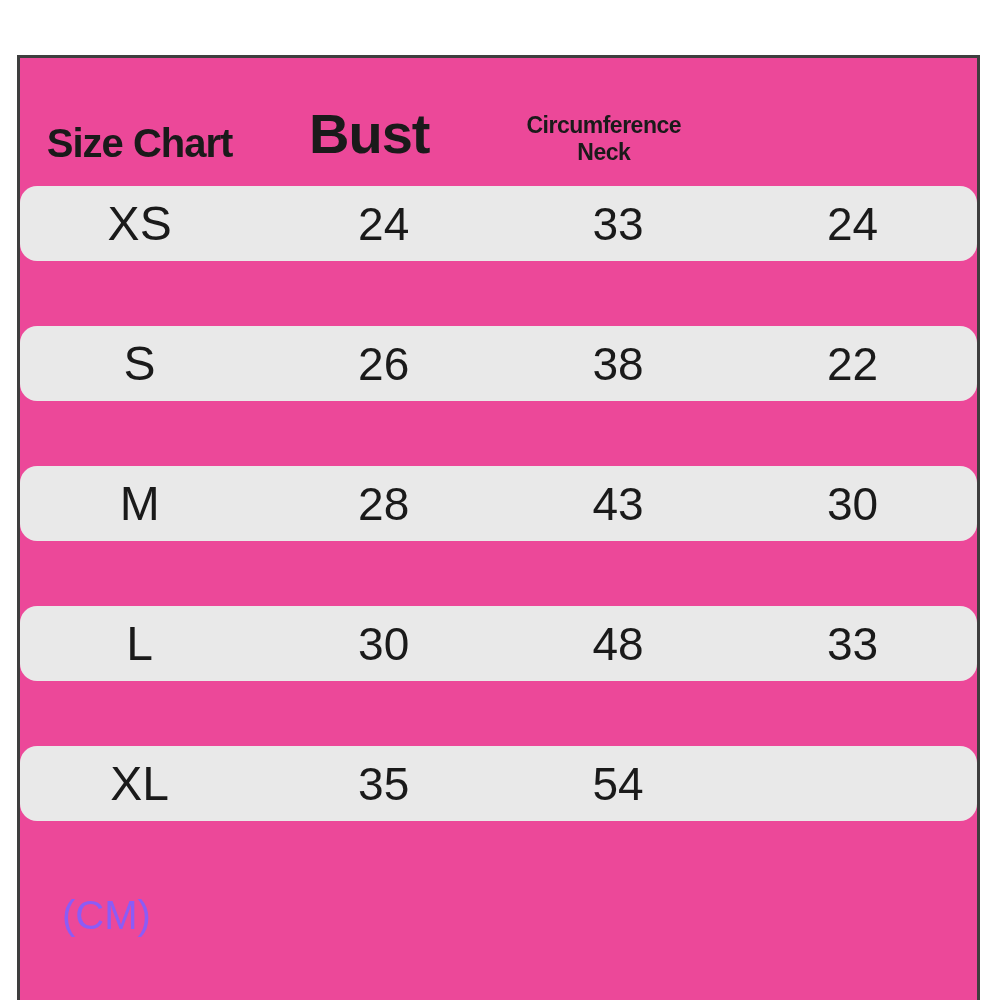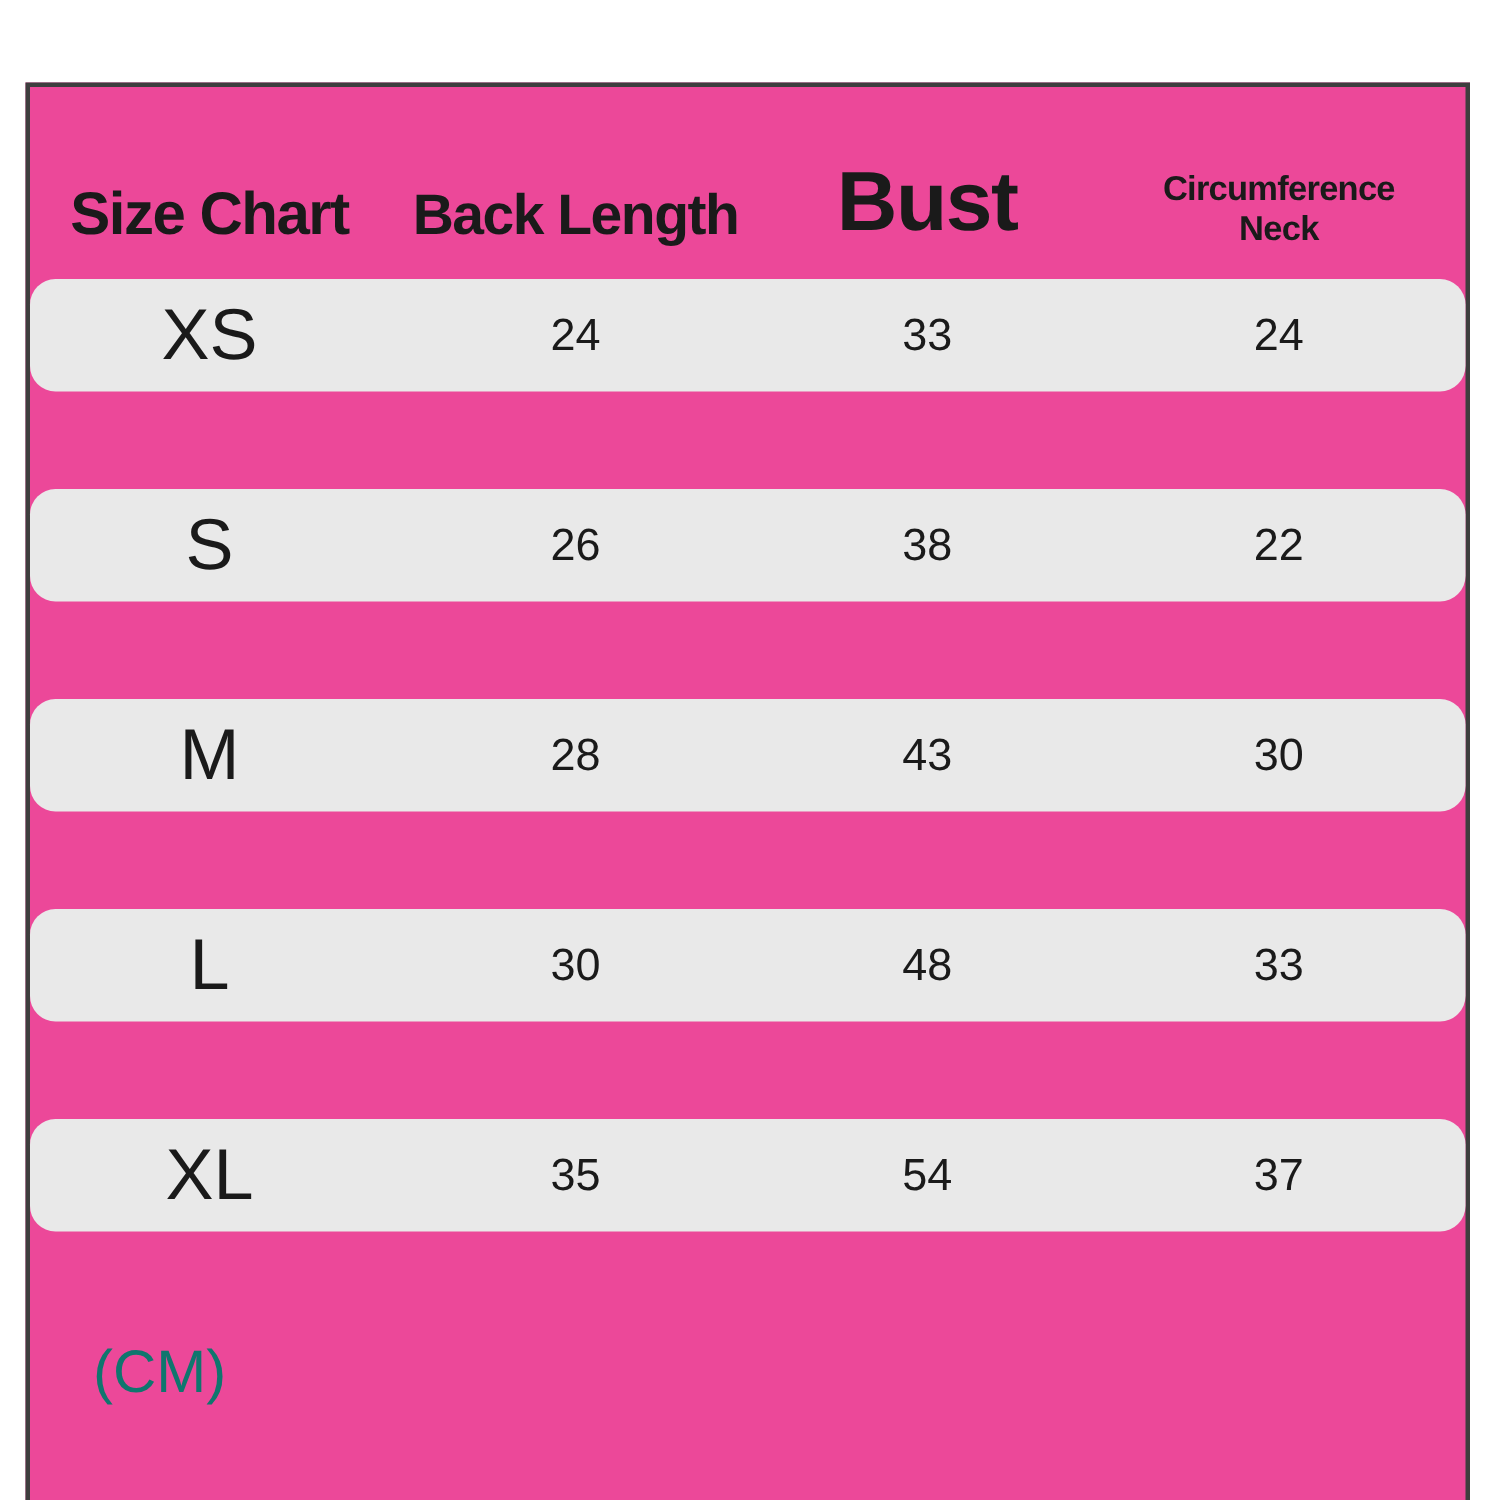--- a/index.html
+++ b/index.html
@@ -61,40 +61,39 @@
   .hdr-neck{
     font-weight:bold;
     font-size:23px;
     line-height:1.18;
     letter-spacing:-0.5px;
   }
   .size-label{
     font-size:48px;
   }
   .num{
-    font-size:30px;
+    font-size:46px;
   }
   .unit-note{
     position:absolute;
     left:62px;
     top:893px;
     font-size:40px;
-    color:#0f766e;
+    color:#8b5cf6;
   }
 </style>
 </head>
 <body>
 
 <div class="sheet">
 
   <div class="table-box">
 
     <div class="header-row">
       <div class="cell c1 hdr-size">Size Chart</div>
-      <div class="cell c2 hdr-back">Back Length</div>
       <div class="cell c3 hdr-bust">Bust</div>
       <div class="cell c4 hdr-neck">
         <div>Circumference</div>
         <div>Neck</div>
       </div>
     </div>
 
     <div class="data-row">
       <div class="cell c1 size-label">XS</div>
       <div class="cell c2 num">24</div>
@@ -120,20 +119,19 @@
       <div class="cell c1 size-label">L</div>
       <div class="cell c2 num">30</div>
       <div class="cell c3 num">48</div>
       <div class="cell c4 num">33</div>
     </div>
 
     <div class="data-row">
       <div class="cell c1 size-label">XL</div>
       <div class="cell c2 num">35</div>
       <div class="cell c3 num">54</div>
-      <div class="cell c4 num">37</div>
     </div>
 
   </div>
 
   <div class="unit-note">(CM)</div>
 
 </div>
 
 </body></html>

